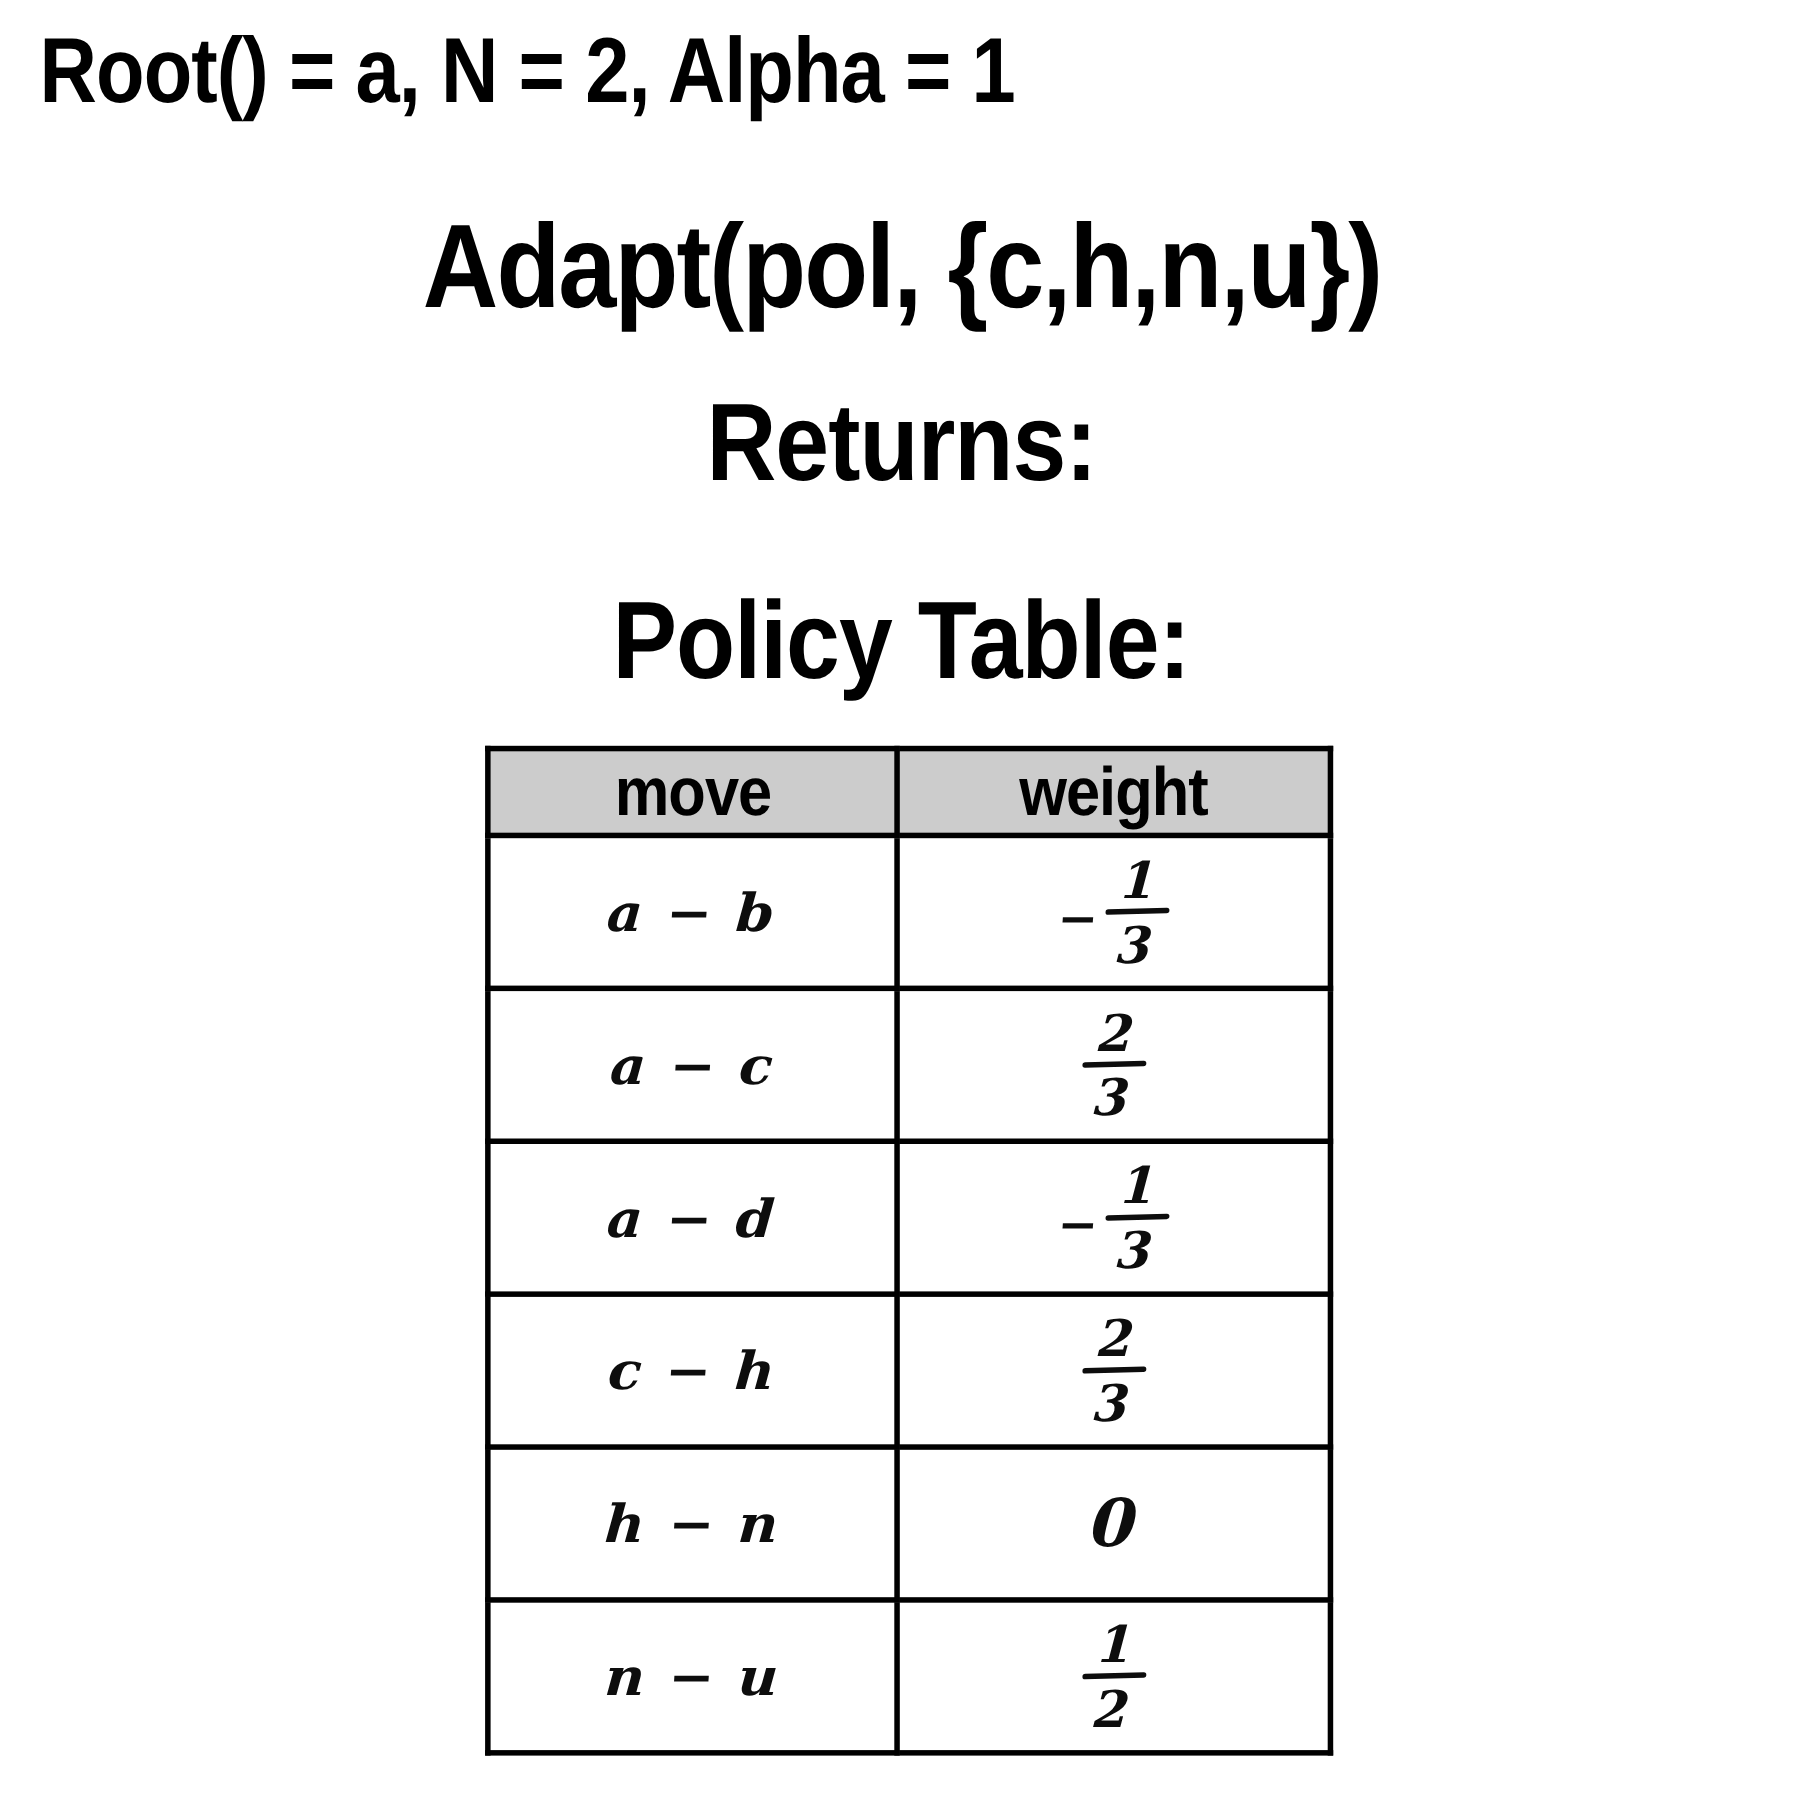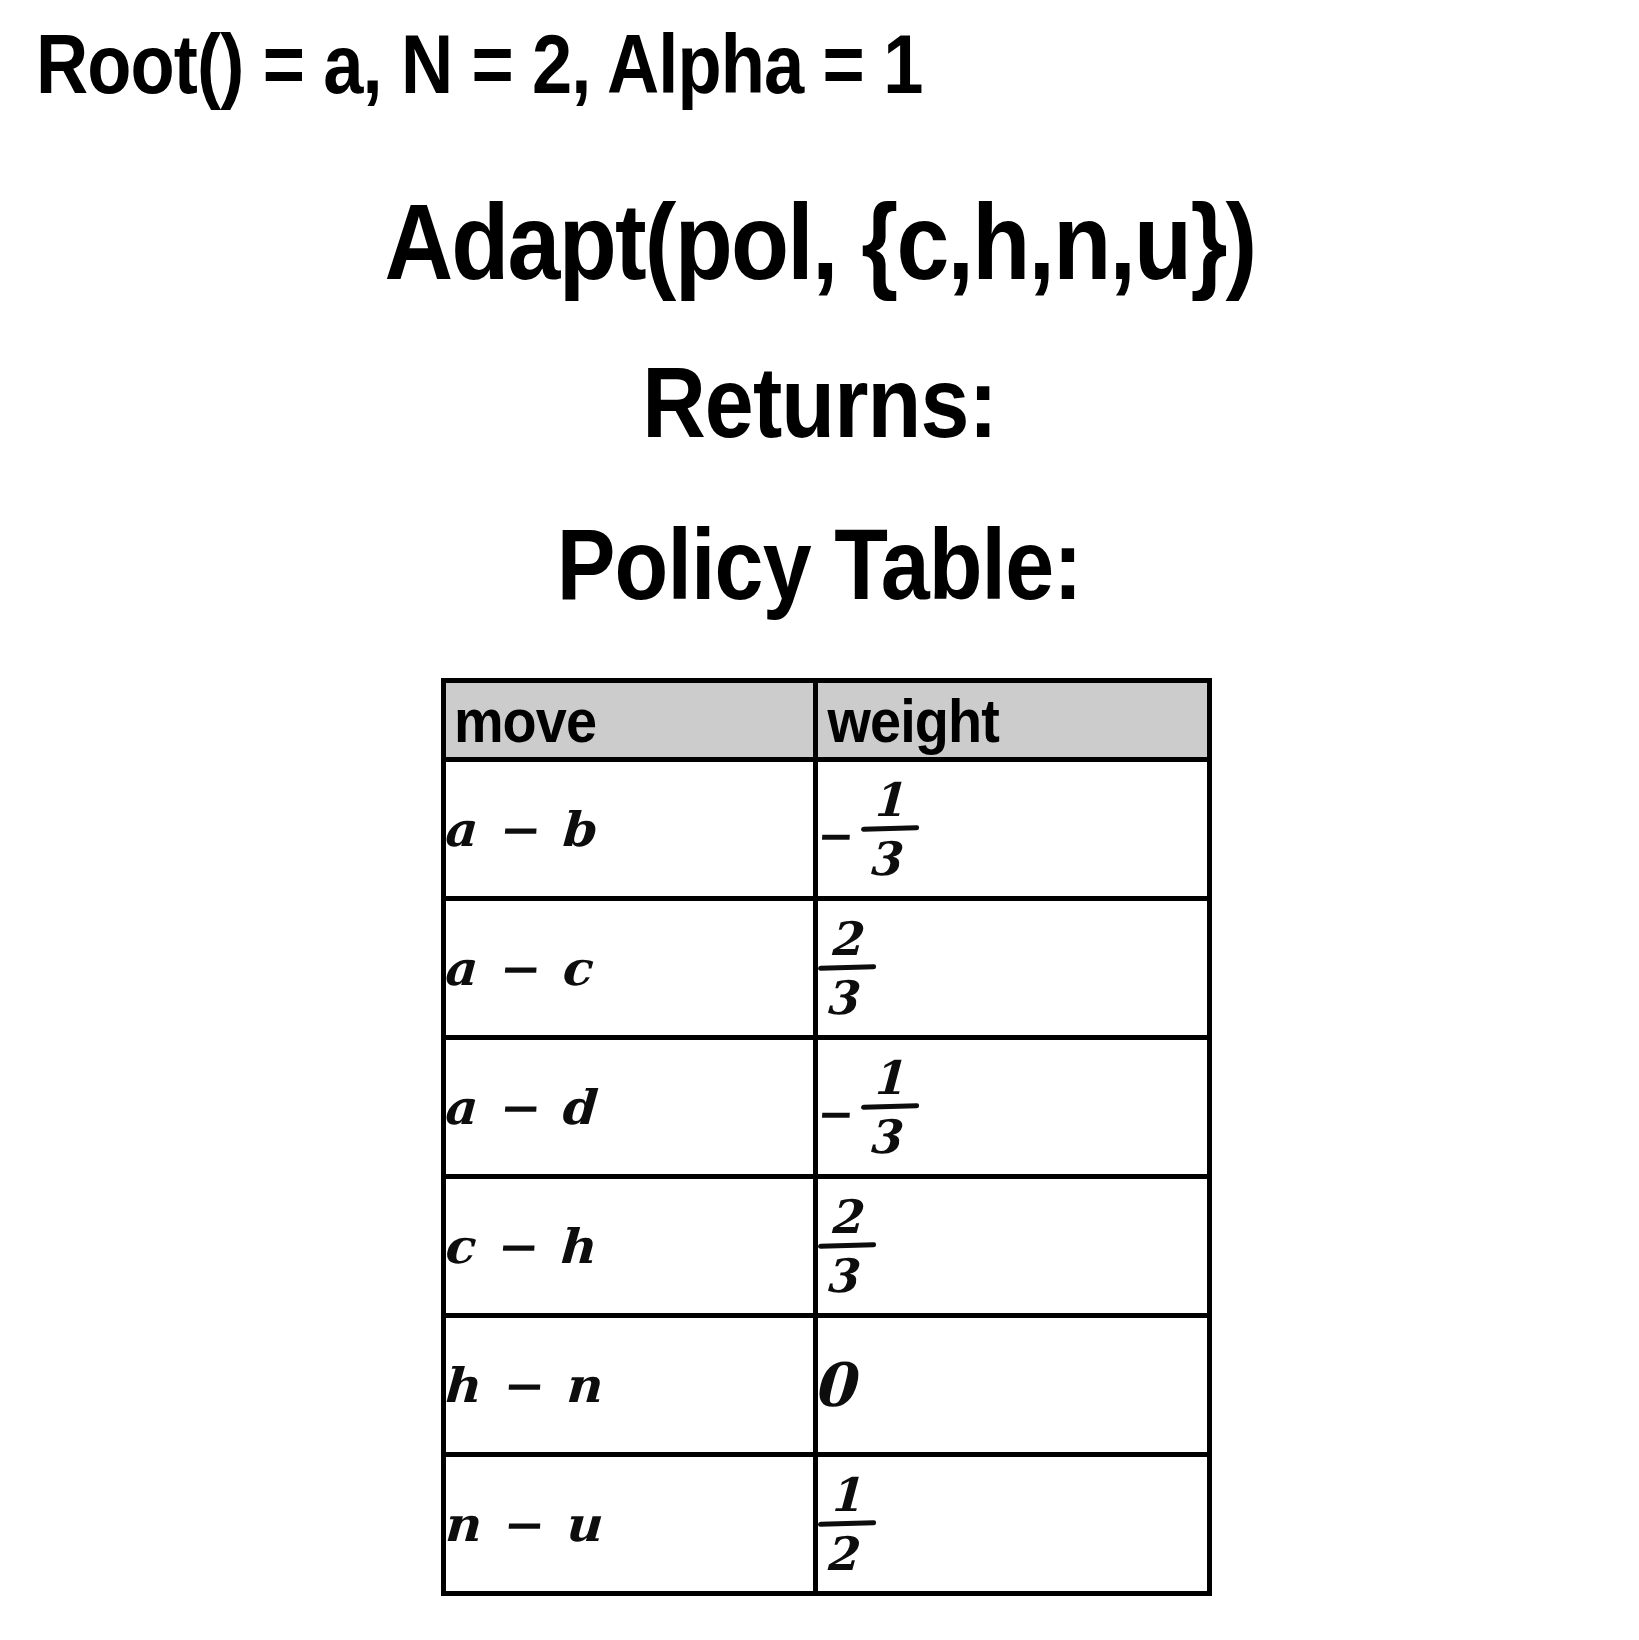--- a/index.html
+++ b/index.html
@@ -57,21 +57,21 @@
   #adapt-line .inner { display: inline-block; transform: scaleX(0.88); }
 
   #returns-line {
     top: 352px;
     font-size: 100px;
     letter-spacing: -1px;
   }
   #returns-line .inner { display: inline-block; transform: scaleX(0.88); }
 
   #policy-line {
-    top: 514px;
+    top: 532px;
     font-size: 100px;
     letter-spacing: -1px;
   }
   #policy-line .inner { display: inline-block; transform: scaleX(0.88); }
 
   
   #policy-table {
     position: absolute;
     left: 441px;
     top: 678px;
@@ -80,21 +80,21 @@
     table-layout: fixed;
     background: #ffffff;
   }
   #policy-table col.c-move   { width: 372px; }
   #policy-table col.c-weight { width: 394px; }
 
   #policy-table th,
   #policy-table td {
     border: 5px solid #000000;
     padding: 0;
-    text-align: left;
+    text-align: center;
     vertical-align: middle;
   }
 
   #policy-table thead th {
     background: #cccccc;
     height: 74px;
     font-family: "Liberation Sans", sans-serif;
     font-weight: 700;
     font-size: 62px;
     letter-spacing: -1px;

